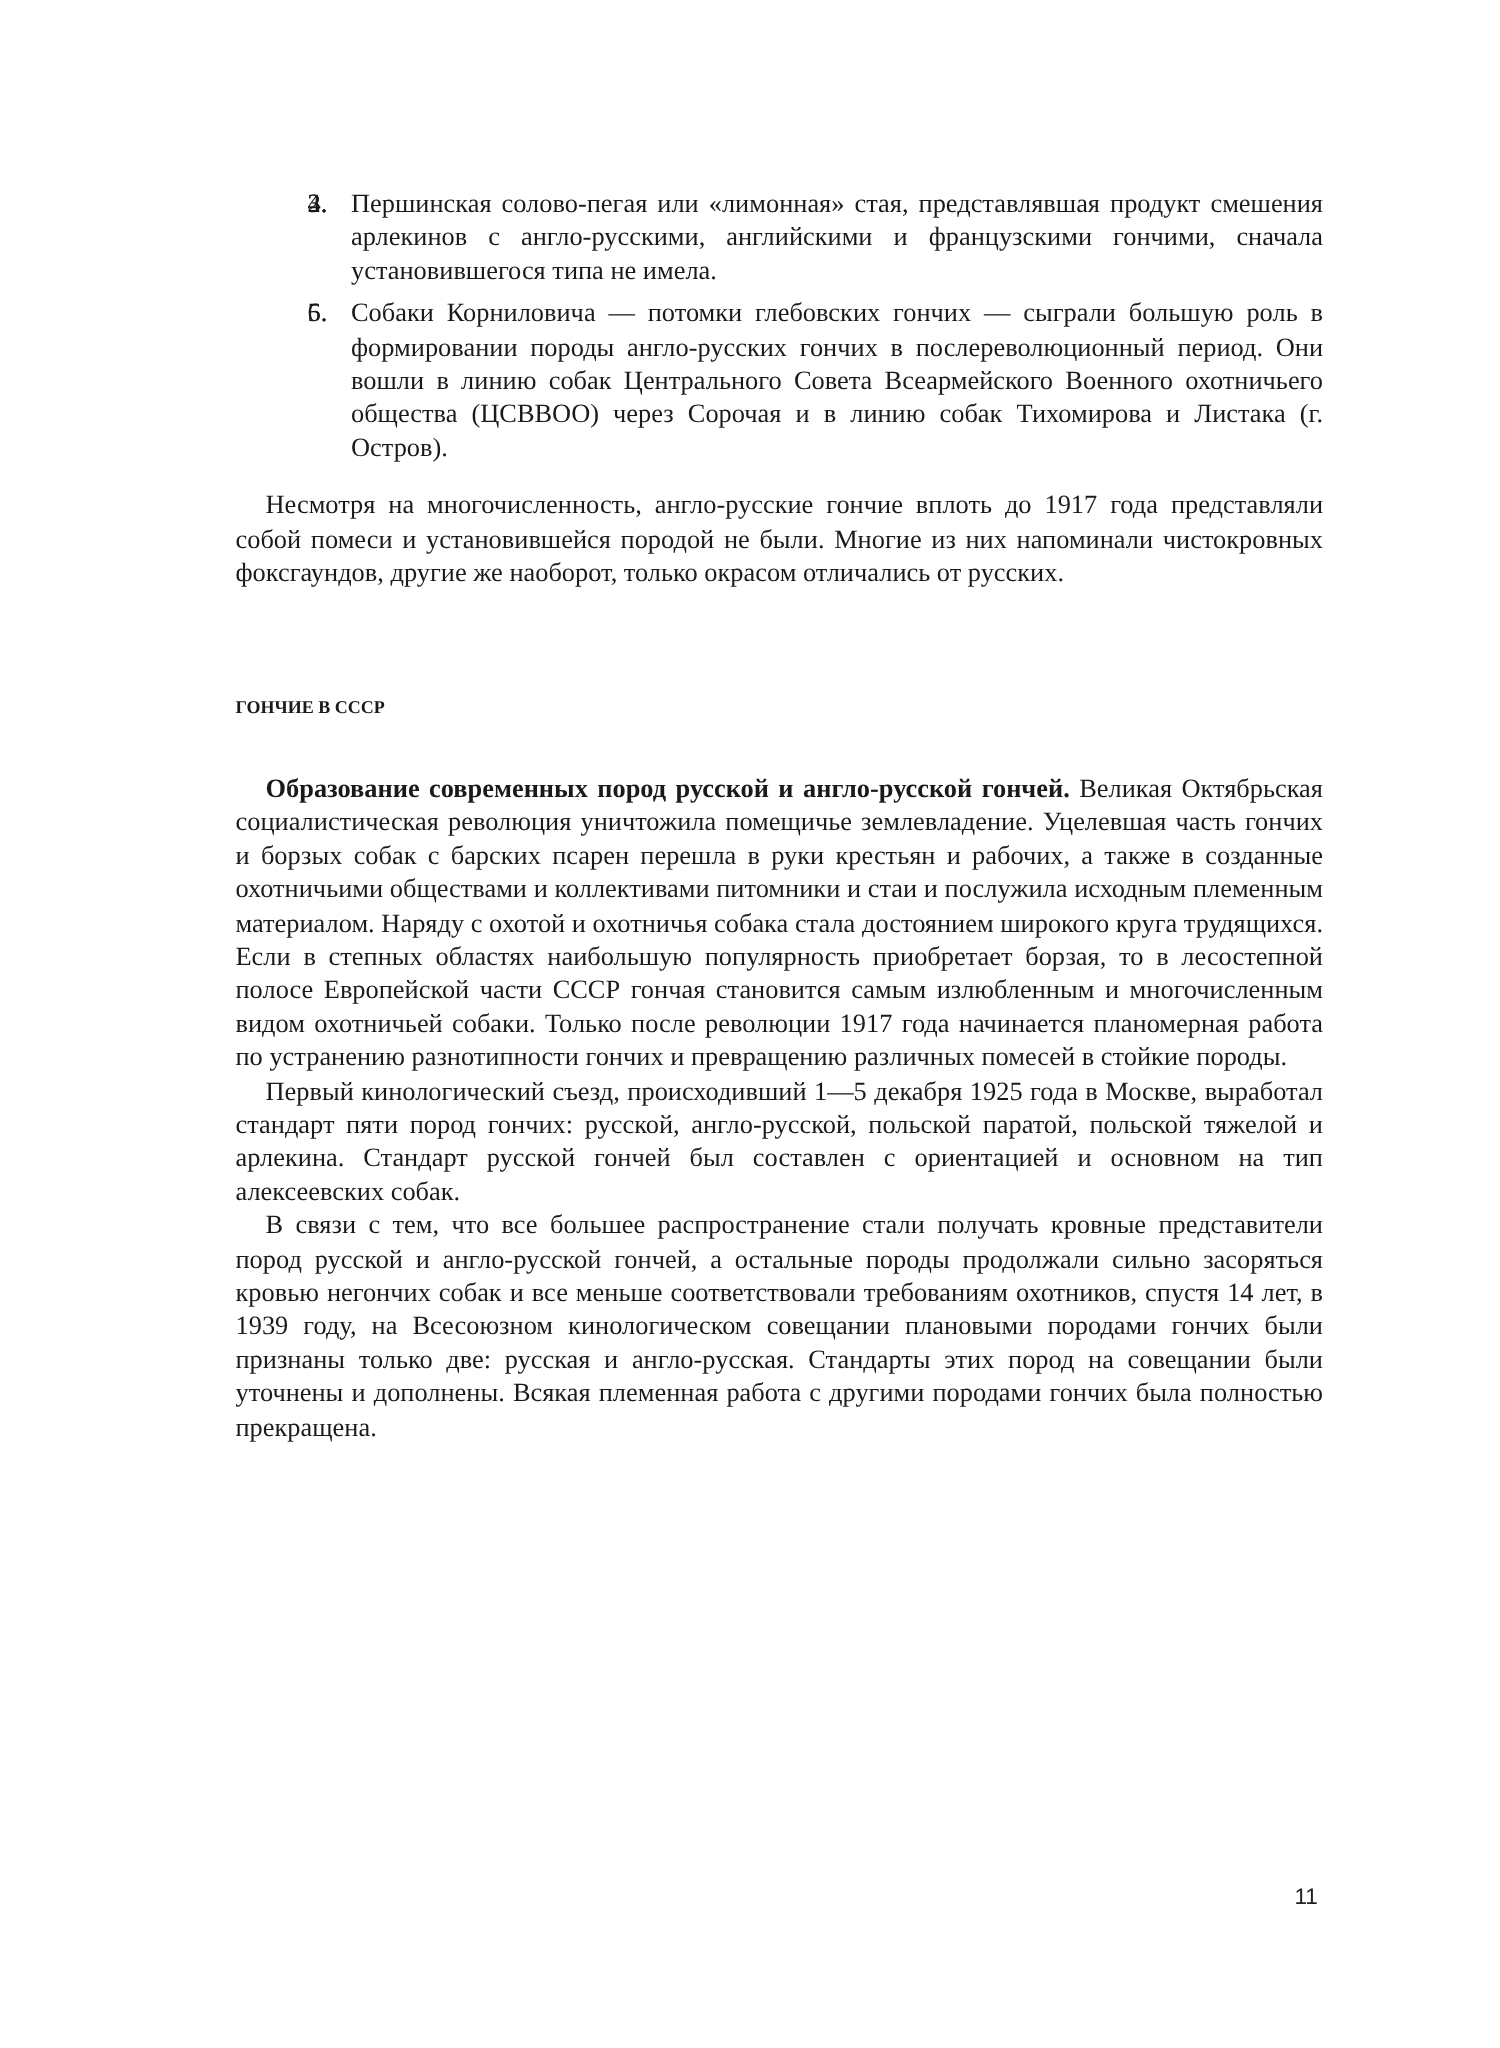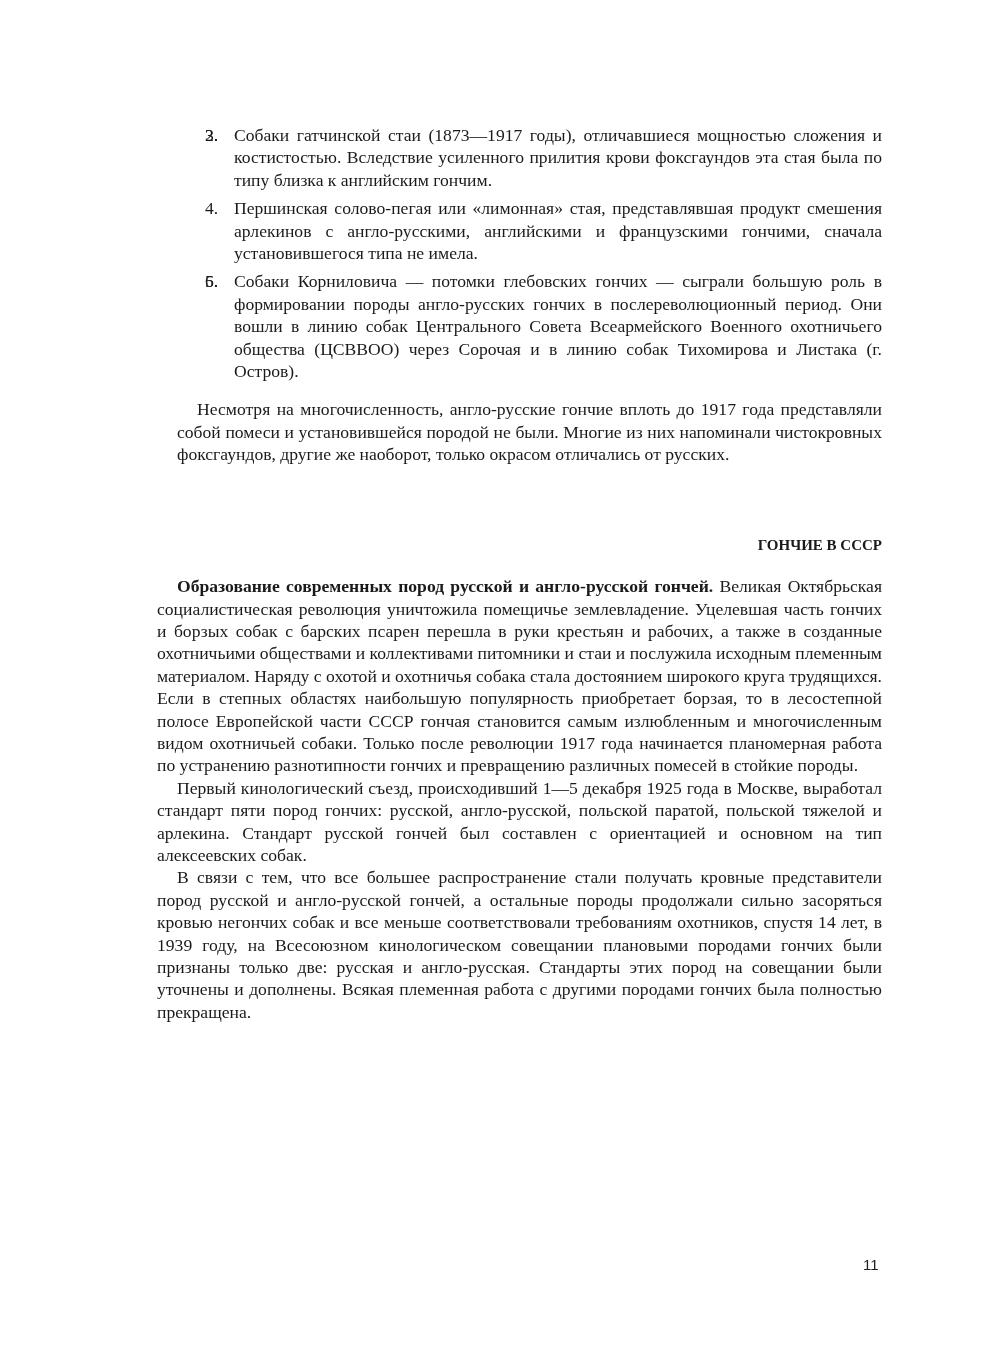--- a/index.html
+++ b/index.html
@@ -11,24 +11,24 @@
     font-size: 17.6px; line-height: 22.4px;
   }
   .content { position: absolute; left: 157px; top: 118px; width: 725px; }
   ol.list { margin: 0; padding: 0; list-style: none; }
   ol.list li {
     position: relative; padding-left: 77px; margin-bottom: 6px;
     text-align: justify; text-align-last: left;
   }
   ol.list li .num { position: absolute; left: 48px; top: 0; }
   p { margin: 0; text-align: justify; text-indent: 20px; }
-  .p-after-list { margin-top: 16px; margin-left: 20px; }
+  .p-after-list { margin-top: 16px; }
   .heading {
-    text-align: right; font-weight: bold; margin-top: 68px; margin-bottom: 19px;
-    text-indent: 0; font-size: 15px;
+    text-align: left; font-weight: bold; margin-top: 68px; margin-bottom: 31px;
+    text-indent: 0; font-size: 12px;
   }
   .p-gap { }
   .bold-lead { font-weight: bold; margin-top: 14px; }
   .page-number {
     position: absolute; left: 863px; top: 1254px;
     font-family: "Liberation Sans", "DejaVu Sans", sans-serif; font-size: 15px;
     color: #222;
   }
 </style>
 </head>
@@ -36,21 +36,20 @@
 
 <div class="page">
   <div class="content">
 
     <ol class="list">
       <li>
         <span class="num">2.</span>
       </li>
       <li>
         <span class="num">3.</span>
-        <span>Собаки гатчинской стаи (1873—1917 годы), отличавшиеся мощностью сложения и костистостью. Вследствие усиленного прилития крови фоксгаундов эта стая была по типу близка к английским гончим.</span>
       </li>
       <li>
         <span class="num">4.</span>
         <span>Першинская солово-пегая или «лимонная» стая, представлявшая продукт смешения арлекинов с англо-русскими, английскими и французскими гончими, сначала установившегося типа не имела.</span>
       </li>
       <li>
         <span class="num">5.</span>
       </li>
       <li>
         <span class="num">6.</span>

